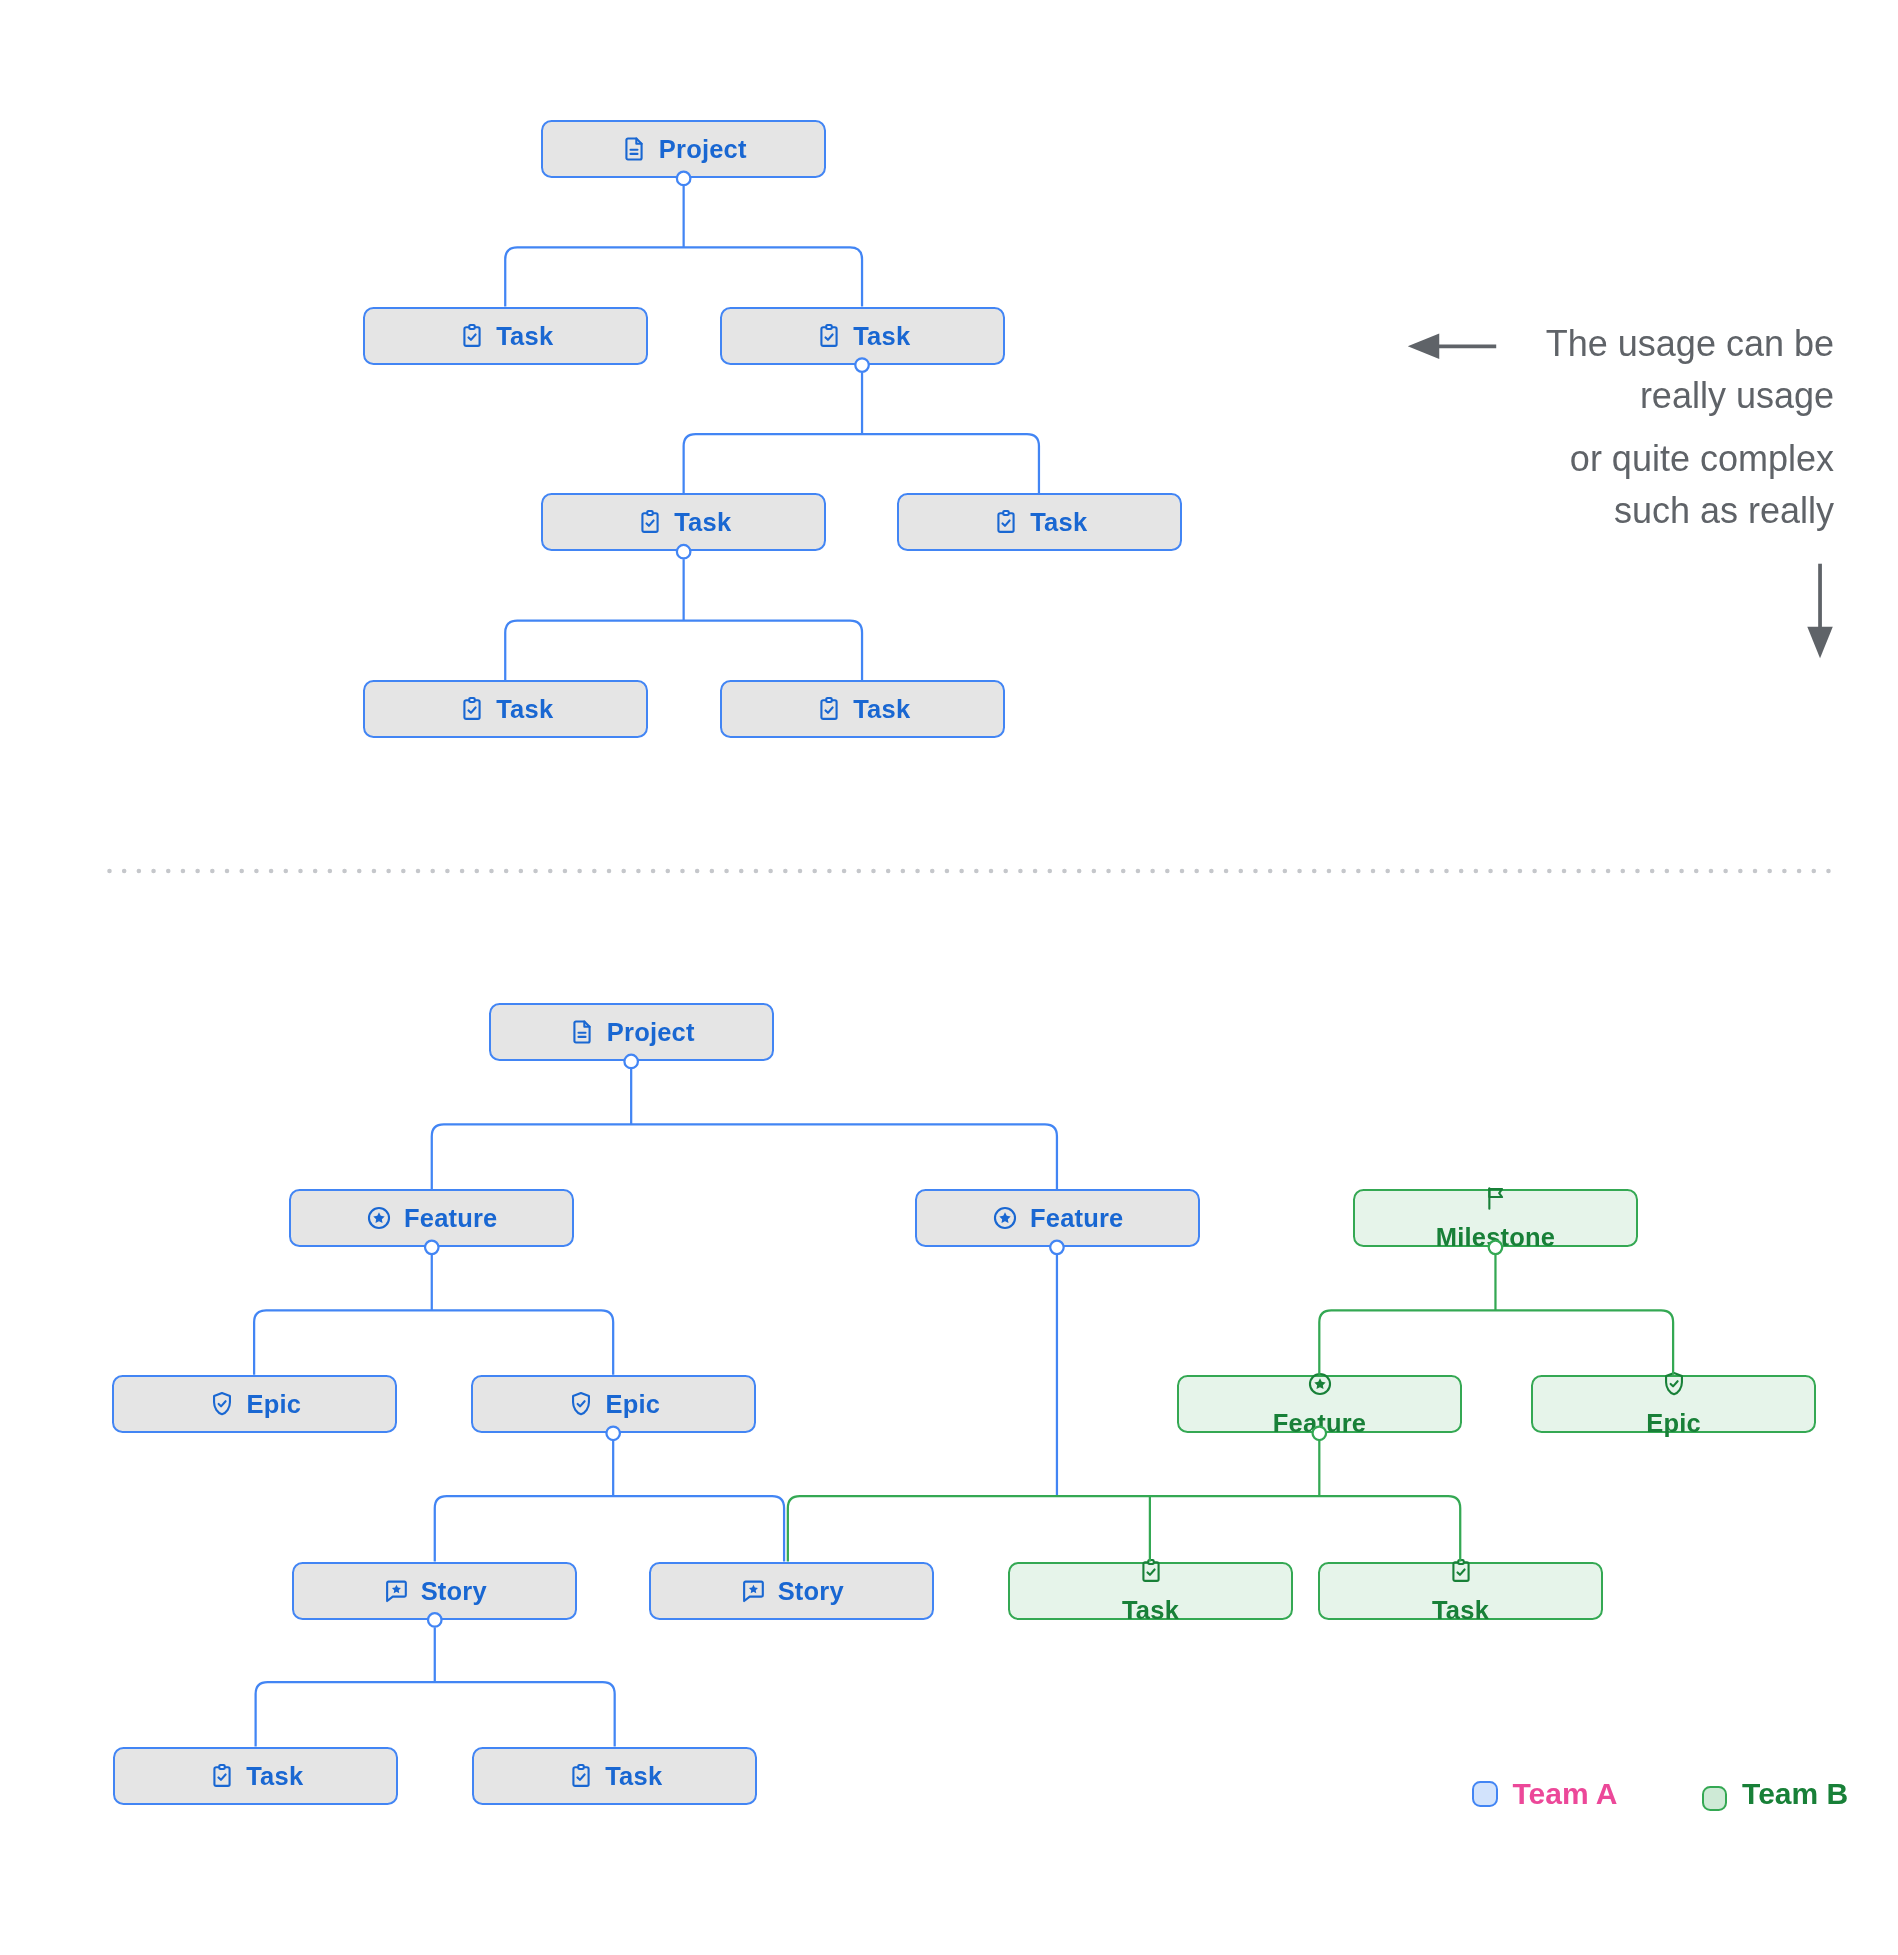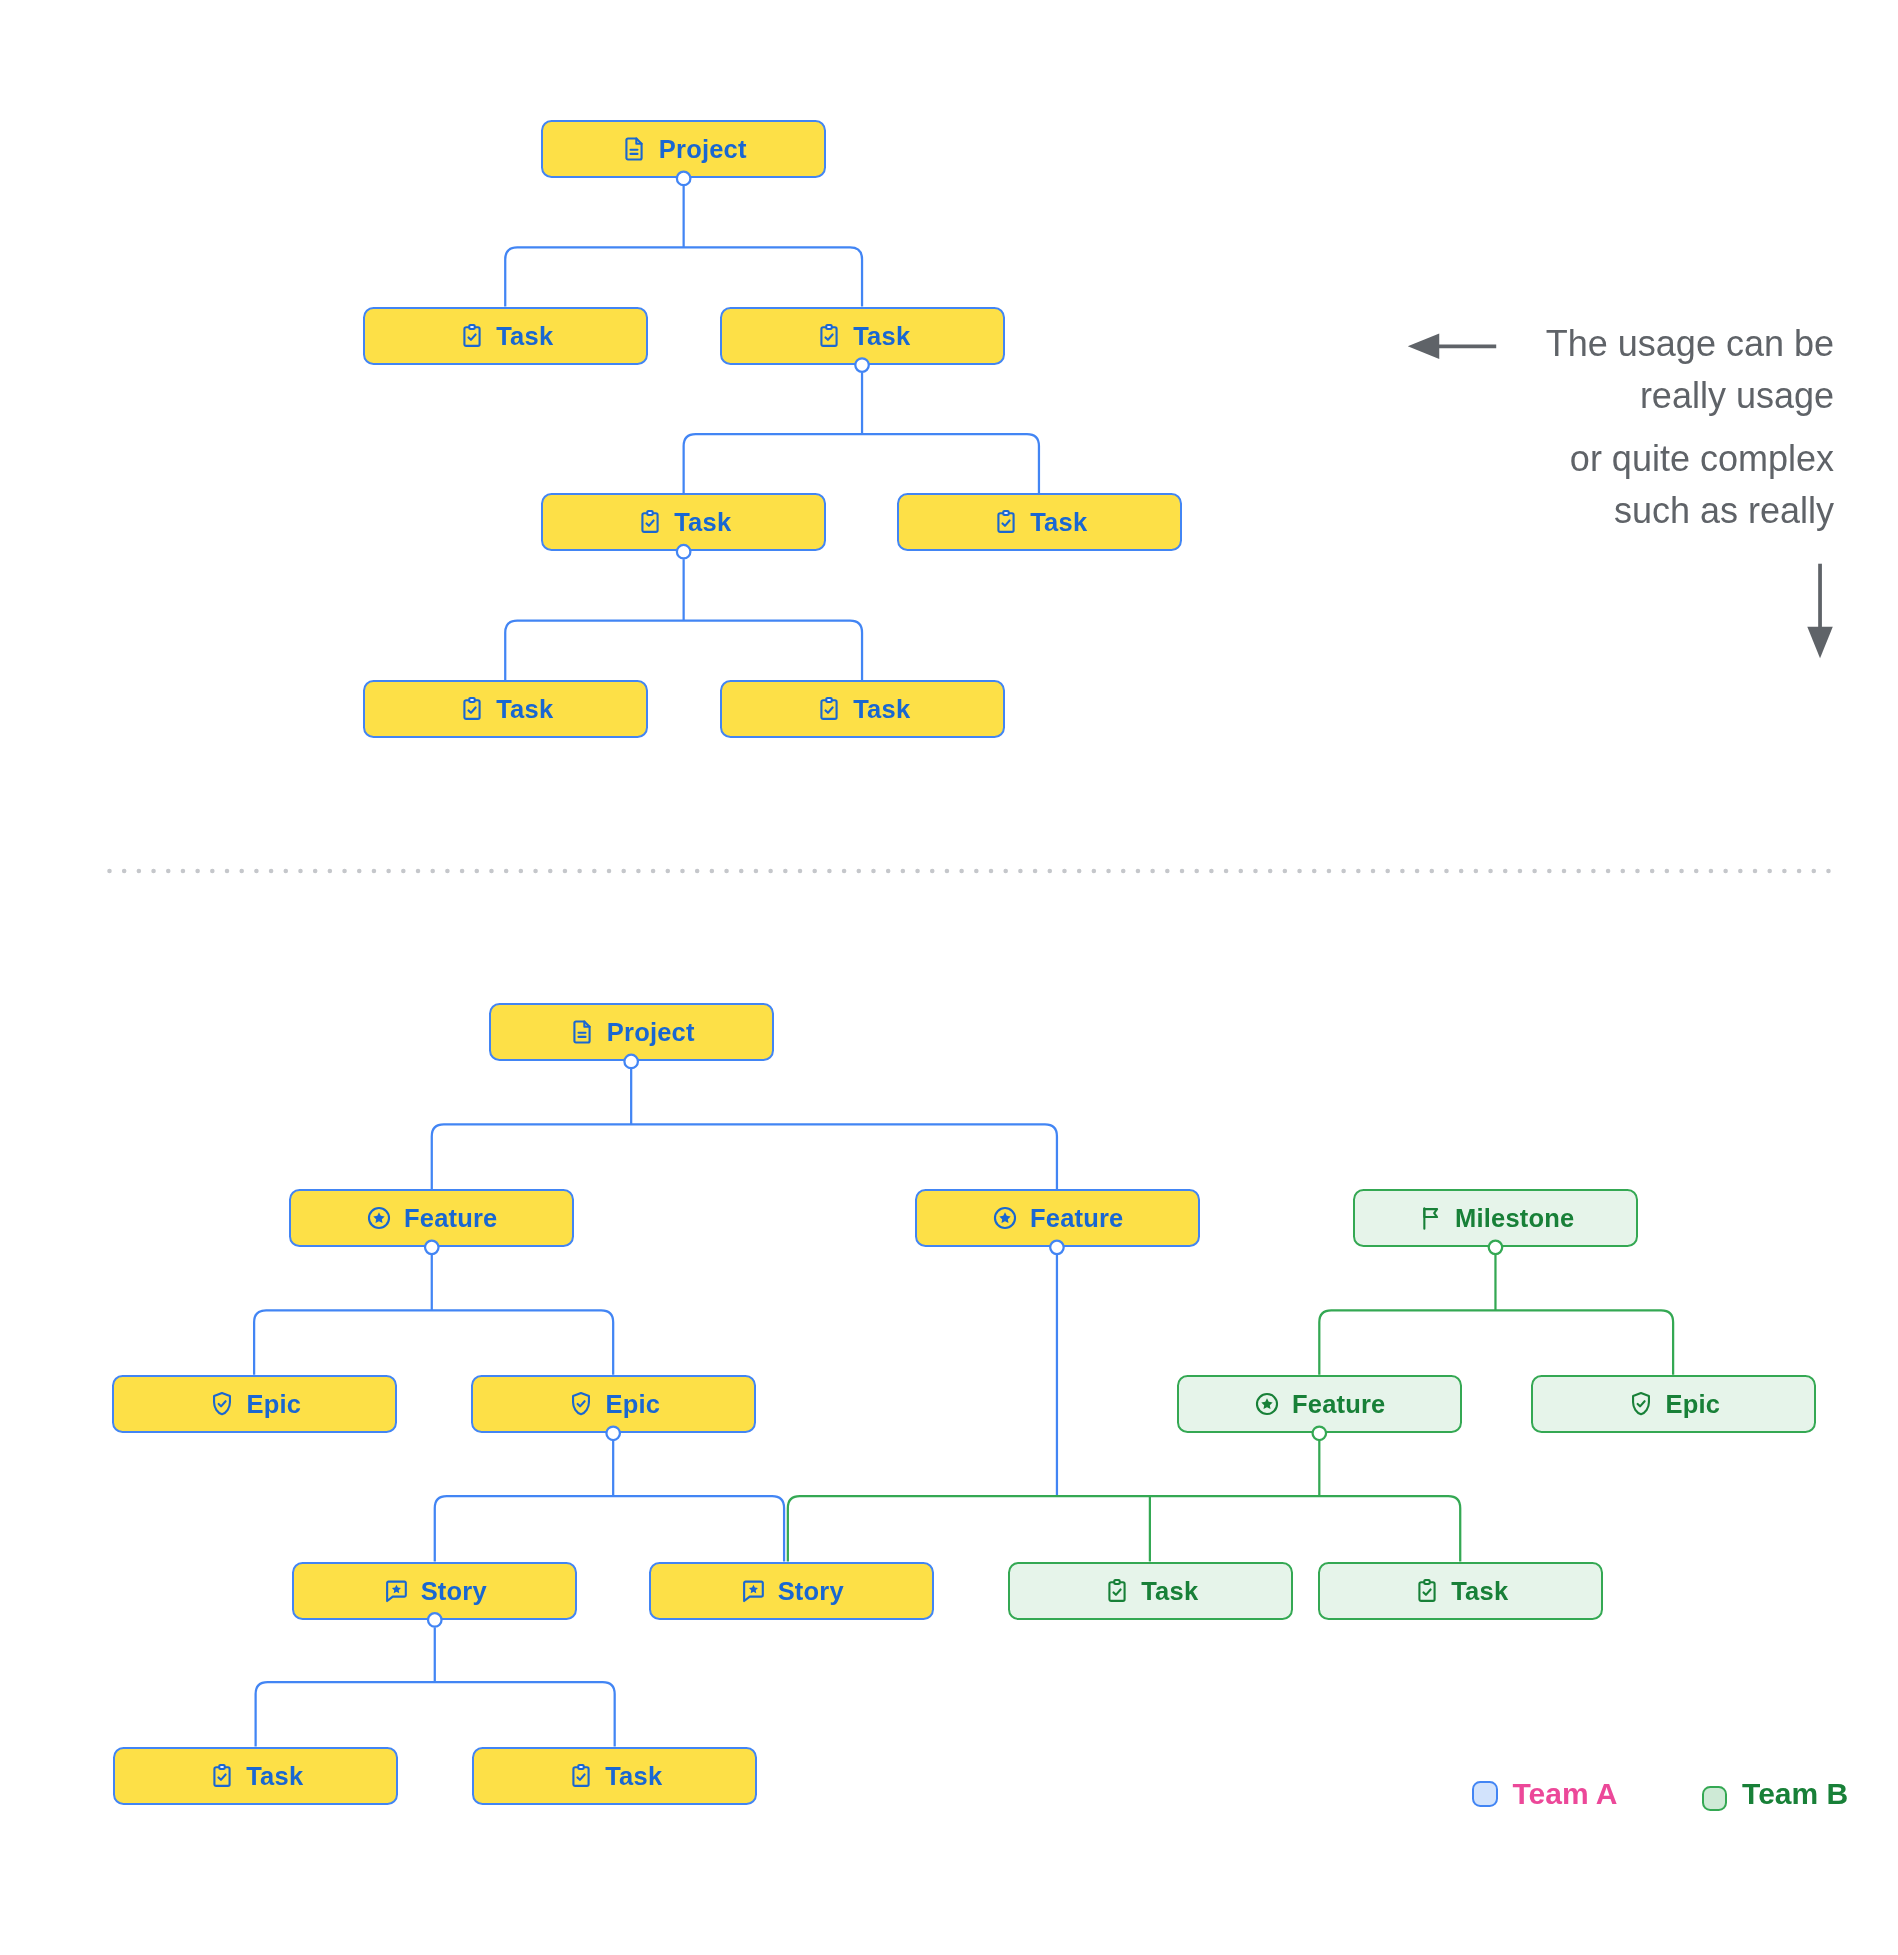--- a/index.html
+++ b/index.html
@@ -2,22 +2,22 @@
 <html style="font-size:12px"><head>
 <meta charset="utf-8">
 <style>
   html,body{margin:0;padding:0;background:#ffffff;}
   #canvas{position:relative;width:1898px;height:1955px;background:#ffffff;overflow:hidden;
           font-family:"Liberation Sans", sans-serif;}
   
   .node{position:absolute;width:285px;height:58px;box-sizing:border-box;
         display:flex;align-items:center;justify-content:center;gap:10.5px;
         border-radius:10.5px;font-size:25.5px;font-weight:bold;letter-spacing:0.2px;z-index:1;}
-  .node.blue{background:#fde047;border:2.2px solid #4285f4;color:#1967d2;--node-bg:#e8f0fe;}
-  .node.green{background:#e6f4ea;border:2.2px solid #34a853;color:#188038;--node-bg:#e6f4ea;}
+  .node.blue{background:#e5e5e5;border:2.2px solid #4285f4;color:#1967d2;--node-bg:#e8f0fe;}
+  .node.green{background:#e6f4ea;border:2.2px solid #34a853;color:#188038;flex-direction:column;--node-bg:#e6f4ea;}
   .nicon{width:28px;height:28px;flex:0 0 auto;}
   .nlabel{white-space:nowrap;}
   
   .p-sp {left:541px;top:120px;}
   .p-st1{left:363px;top:307px;}  .p-st2{left:720px;top:307px;}
   .p-st3{left:541px;top:493px;}  .p-st4{left:897px;top:493px;}
   .p-st5{left:363px;top:680px;}  .p-st6{left:720px;top:680px;}
   
   .p-cp {left:489px;top:1003px;}
   .p-cf1{left:289px;top:1189px;} .p-cf2{left:915px;top:1189px;} .p-cm{left:1353px;top:1189px;}

